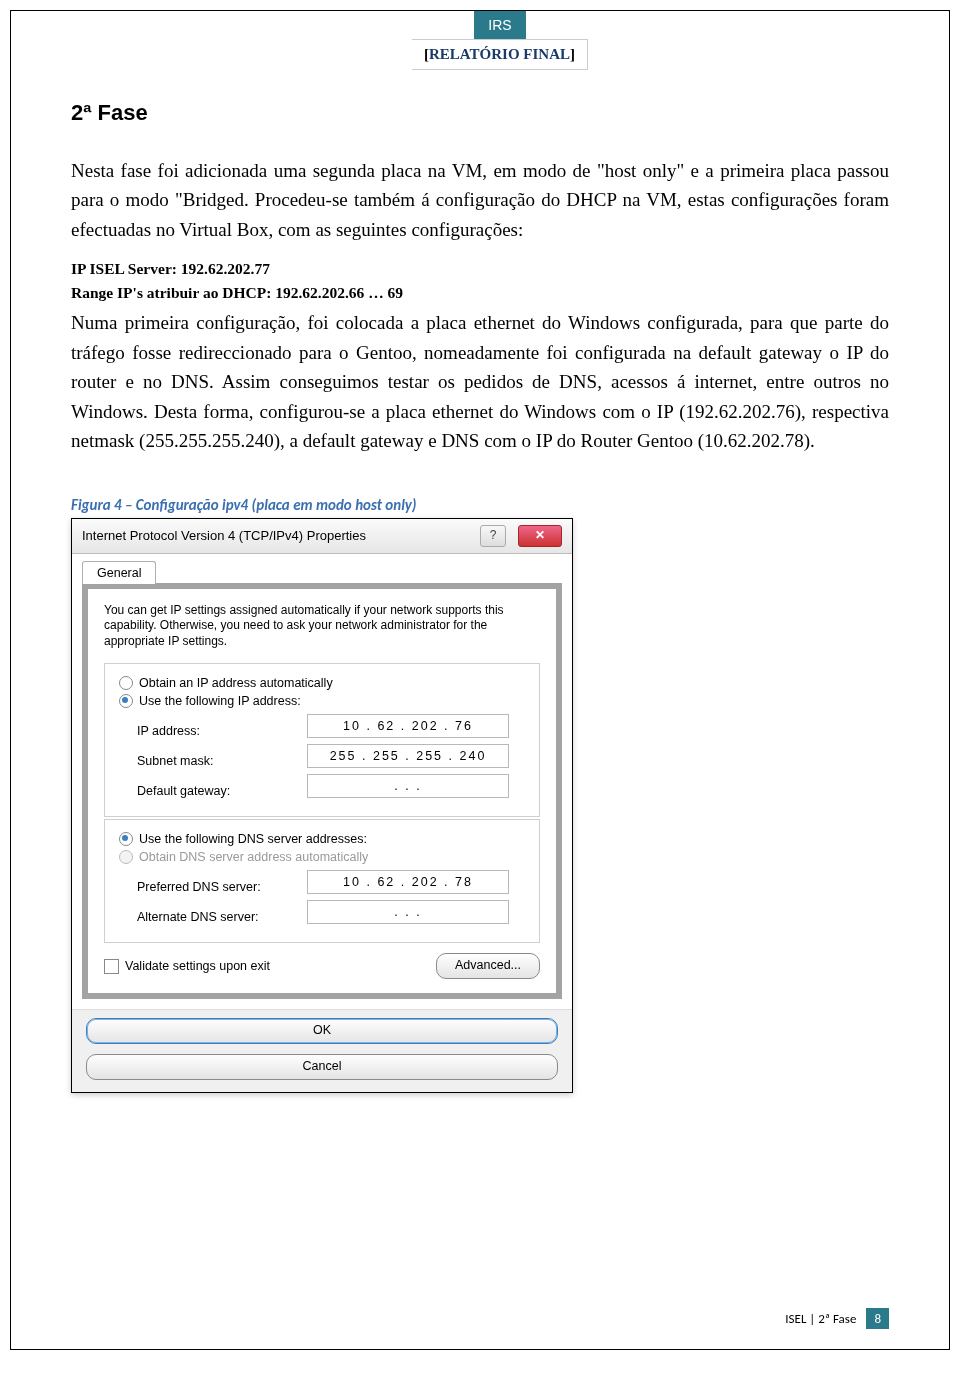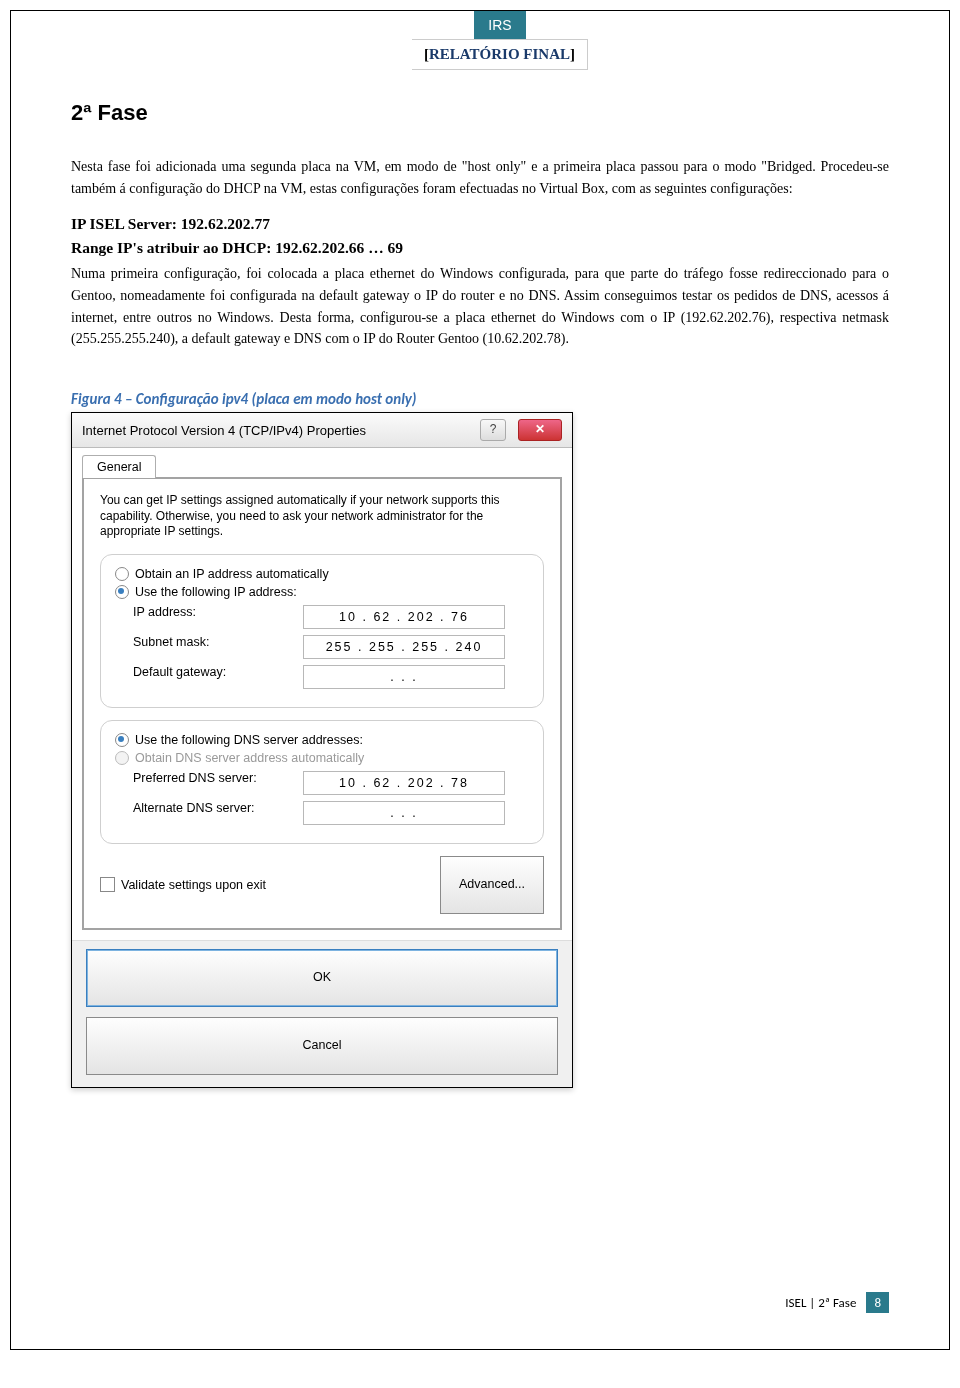--- a/index.html
+++ b/index.html
@@ -43,21 +43,21 @@
   .bracket { color: #000; font-weight: bold; }
   h2.phase {
     font-family: Verdana, Arial, sans-serif;
     font-size: 22px;
     font-weight: bold;
     color: #000;
     margin: 10px 0 30px 0;
   }
   p.body-text {
     font-family: Georgia, serif;
-    font-size: 14px;
+    font-size: 19px;
     line-height: 1.55;
     text-align: justify;
     margin: 0 0 16px 0;
     color: #000;
   }
   p.bold-line {
     font-family: Georgia, serif;
     font-size: 15.5px;
     font-weight: bold;
     margin: 6px 0;
@@ -122,30 +122,30 @@
     border: 1px solid #aeaeae;
     border-bottom: none;
     border-radius: 3px 3px 0 0;
     padding: 4px 14px;
     font-size: 12.5px;
     position: relative;
     top: 1px;
   }
   .dlg-body {
     margin: 0 10px 10px 10px;
-    border: 2px solid #a3a3a3;
+    border: 6px solid #a3a3a3;
     padding: 14px 16px;
     background: #fff;
   }
   .dlg-body p { margin: 0 0 14px 0; line-height: 1.3; font-size: 12px; }
   .group {
     border: 1px solid #cfcfcf;
-    border-radius: 12px;
+    border-radius: 0;
     padding: 8px 26px 12px 14px;
-    margin: 12px 0;
+    margin: 2px 0;
     position: relative;
   }
   .radio-row {
     display: flex;
     align-items: center;
     gap: 6px;
     margin: 4px 0;
     font-size: 12.5px;
   }
   .radio {
@@ -164,21 +164,21 @@
     height: 6px;
     background: #3a7fbf;
     border-radius: 50%;
     left: 2px;
     top: 2px;
   }
   .radio.disabled { border-color: #bbb; background: #f3f3f3; }
   .disabled-text { color: #9a9a9a; }
   .field-row {
     display: flex;
-    align-items: flex-start;
+    align-items: flex-end;
     margin: 6px 0 6px 18px;
     font-size: 12.5px;
   }
   .field-row .flabel { width: 170px; }
   .ip-input {
     width: 200px;
     height: 22px;
     border: 1px solid #b8b8b8;
     display: flex;
     align-items: center;
@@ -200,42 +200,42 @@
     border: 1px solid #888;
     display: inline-block;
     background: #fff;
     margin-right: 6px;
   }
   .btn {
     min-width: 82px;
     height: 24px;
     background: linear-gradient(#fefefe, #e4e4e4);
     border: 1px solid #8a8a8a;
-    border-radius: 0;
+    border-radius: 10px;
     font-size: 12.5px;
     text-align: center;
     line-height: 22px;
-    padding: 16px 10px;
+    padding: 0 10px;
   }
   .btn.default {
     border: 1px solid #3a7fbf;
     box-shadow: 0 0 0 1px #7db3e0 inset;
   }
   .dlg-footer {
     padding: 8px 14px 12px 14px;
     background: #f0f0f0;
     border-top: 1px solid #ddd;
     display: flex;
     justify-content: flex-end;
     gap: 10px;
     flex-direction: column;
   }
   .page-footer {
     position: absolute;
-    bottom: 36px;
+    bottom: 20px;
     right: 60px;
     font-size: 13px;
     display: flex;
     align-items: center;
     gap: 10px;
     font-family: Calibri, Arial, sans-serif;
   }
   .page-num {
     background: #2a7a8c;
     color: #fff;

